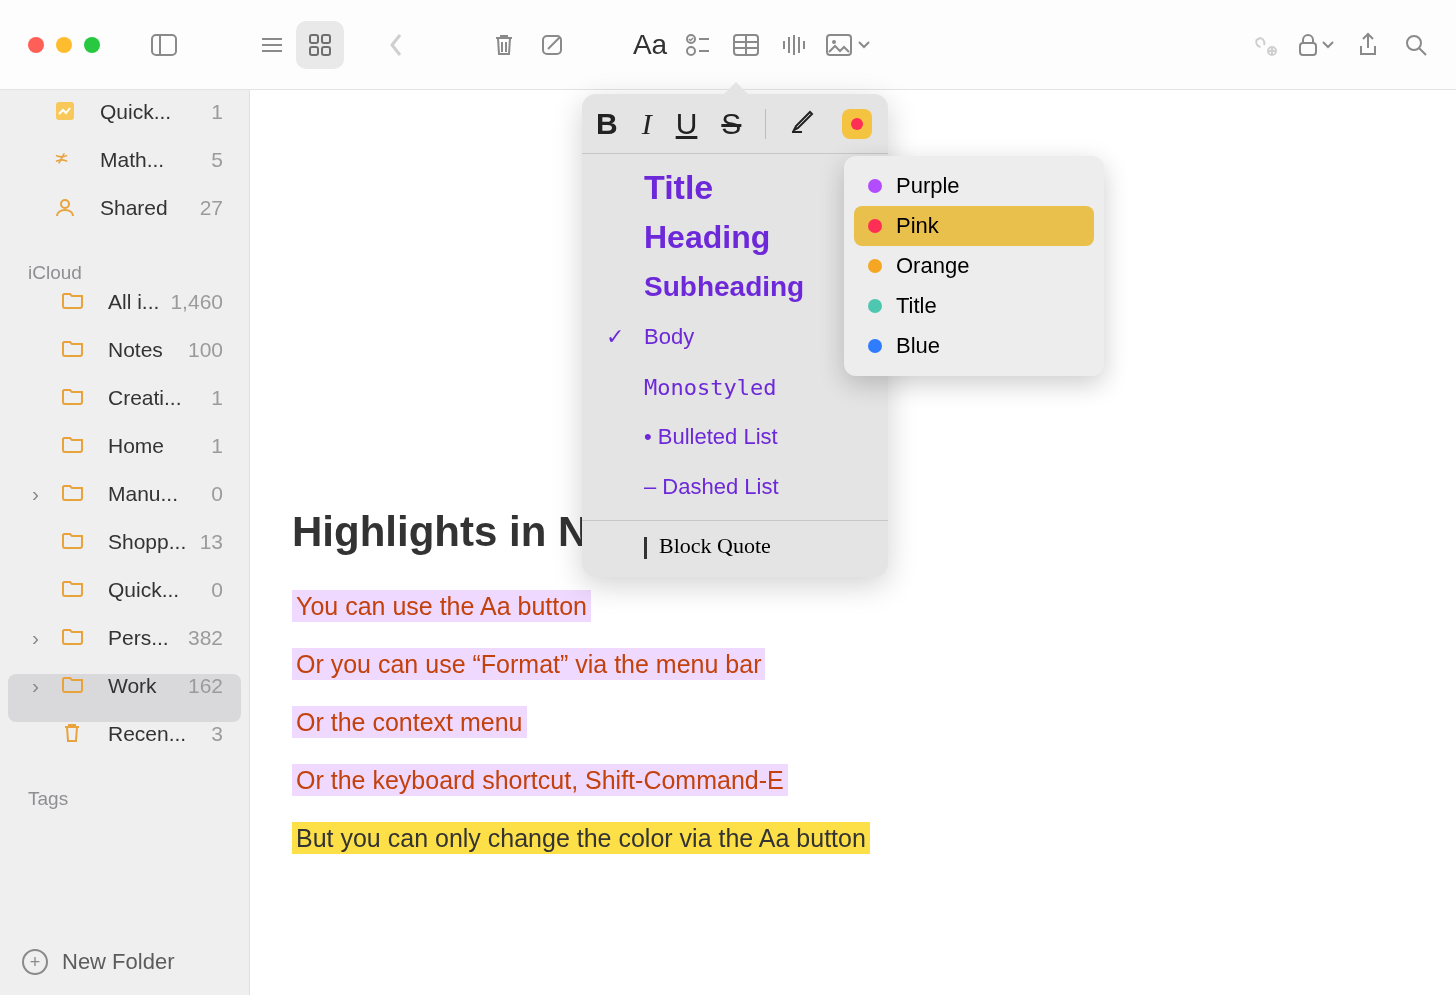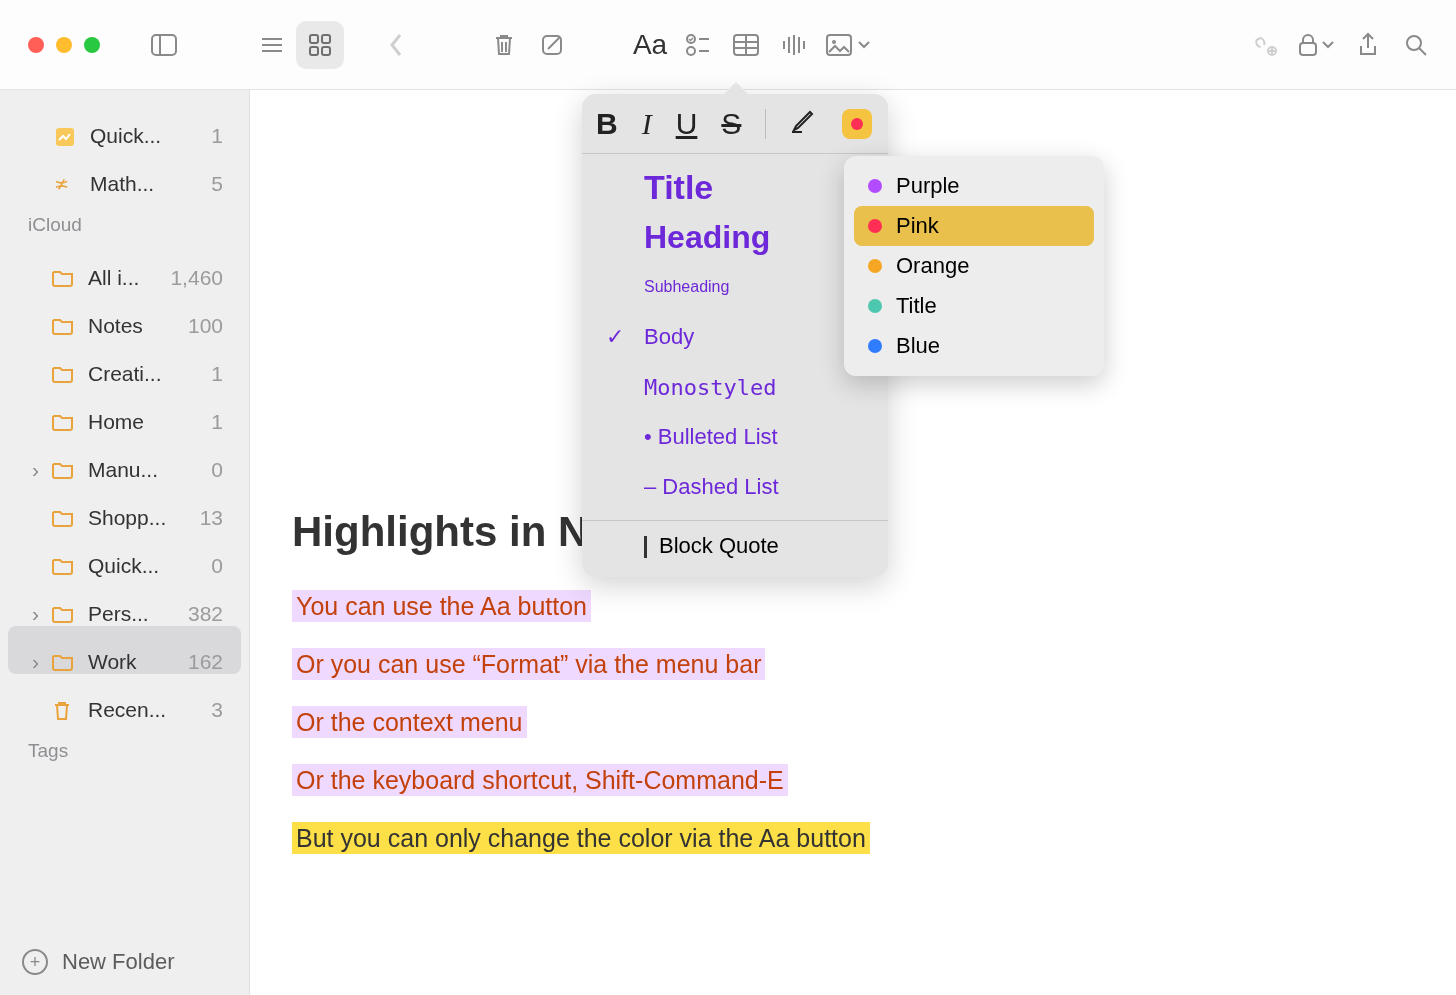--- a/index.html
+++ b/index.html
@@ -30,22 +30,22 @@
 .tbtn.active { background:#e9e9e9; color:#6e6e6e;}
 .tbtn.disabled { color:#cfcfcf; }
 
 .main { flex:1; display:flex; min-height:0;}
 .sidebar {
   width:250px; background:#efeff0; border-right:1px solid #e0e0e0;
   display:flex; flex-direction:column; padding-top:10px;
   position:relative;
 }
 .srow {
-  display:flex; align-items:flex-end; height:48px; padding:0 18px 0 28px;
-  font-size:21px; color:#333; border-radius:8px; margin:0 8px;
+  display:flex; align-items:flex-start; height:48px; padding:0 18px 0 28px;
+  font-size:21px; color:#333; border-radius:8px; margin:0 8px;gap:10px;
 }
 .srow .cnt { margin-left:auto; color:#9b9b9b; font-size:21px;}
 .srow .fico { width:22px; height:22px; margin-right:14px; flex-shrink:0;}
 .srow.indent { padding-left:46px;}
 .srow.sel { background:#d9d9dc;}
 .srow .disclosure { margin-left:-22px; margin-right:0px; color:#888; width:20px;}
 .shdr { font-size:19px; color:#8f8f93; padding:18px 0 6px 28px;}
 .sfoot {
   margin-top:auto; height:66px; display:flex; align-items:center;
   padding-left:22px; font-size:22px; color:#5c5c5c;
@@ -77,24 +77,24 @@
 .bius .i{font-style:italic; font-family:serif;}
 .bius .u{text-decoration:underline;}
 .bius .s{text-decoration:line-through;}
 .bius .sep{ width:1px;height:30px;background:#bbb;}
 .bius .hlbtn { width:30px;height:30px;border-radius:8px;background:#f4c33f;display:flex;align-items:center;justify-content:center;}
 .bius .hlbtn i{width:12px;height:12px;border-radius:50%;background:#ff2e55;}
 .stylelist { padding:8px 0; border-bottom:1px solid #c7c7c7;}
 .stylelist .it { display:flex; align-items:center; height:50px; padding-left:62px; font-size:22px; color:#6d28d9;}
 .stylelist .it.title{font-size:34px;font-weight:800;}
 .stylelist .it.heading{font-size:32px;font-weight:800;}
-.stylelist .it.subheading{font-size:16px;font-weight:400;}
+.stylelist .it.subheading{font-size:28px;font-weight:700;}
 .stylelist .it.mono{font-family:ui-monospace,Menlo,monospace;}
 .stylelist .check{position:absolute;left:24px;}
-.bq{ padding:12px 0 4px 62px; font-size:22px;}
+.bq{ padding:12px 0 4px 62px; font-size:22px;font-family:Liberation Serif, serif;}
 .bq .bar{display:inline-block;width:3px;height:22px;background:#333;margin-right:12px;vertical-align:middle;}
 
 .colormenu {
   position:absolute; left:844px; top:156px; width:260px;
   background:#ededed; border-radius:12px; box-shadow:0 8px 26px rgba(0,0,0,.2);
   padding:10px;
 }
 .colormenu .ci { display:flex; align-items:center; height:40px; padding:0 14px; font-size:22px; border-radius:8px;}
 .colormenu .ci .sw{ width:14px;height:14px;border-radius:50%;margin-right:14px;}
 .colormenu .ci.sel{ background:#e9c04b;}
@@ -231,20 +231,28 @@
             </svg></span>
           <span>Quick...</span>
           <span class="cnt">1</span>
         </div>
         <div class="srow indent">
           <span class="fico"><svg width="22" height="22">
               <text x="0" y="16" font-size="18" fill="#e8a33c">≭</text>
             </svg></span>
           <span>Math...</span>
           <span class="cnt">5</span>
+        </div>
+        <div class="srow indent">
+          <span class="fico"><svg width="22" height="22">
+              <circle cx="11" cy="8" r="4" fill="none" stroke="#e8a33c" stroke-width="2"></circle>
+              <path d="M3 20c0-4 4-6 8-6s8 2 8 6" fill="none" stroke="#e8a33c" stroke-width="2"></path>
+            </svg></span>
+          <span>Shared</span>
+          <span class="cnt">27</span>
         </div>
       </div>
     <div class="shdr">iCloud</div>
     <div id="folder-items">
         <div class="srow indent">
           <span class="disclosure"></span>
           <span class="fico"><svg width="22" height="18">
               <path d="M2 3h6l2 2h10v10a2 2 0 0 1-2 2H3a2 2 0 0 1-2-2V4z" fill="none" stroke="#e8a33c" stroke-width="2"></path>
             </svg></span>
           <span>All i...</span>

